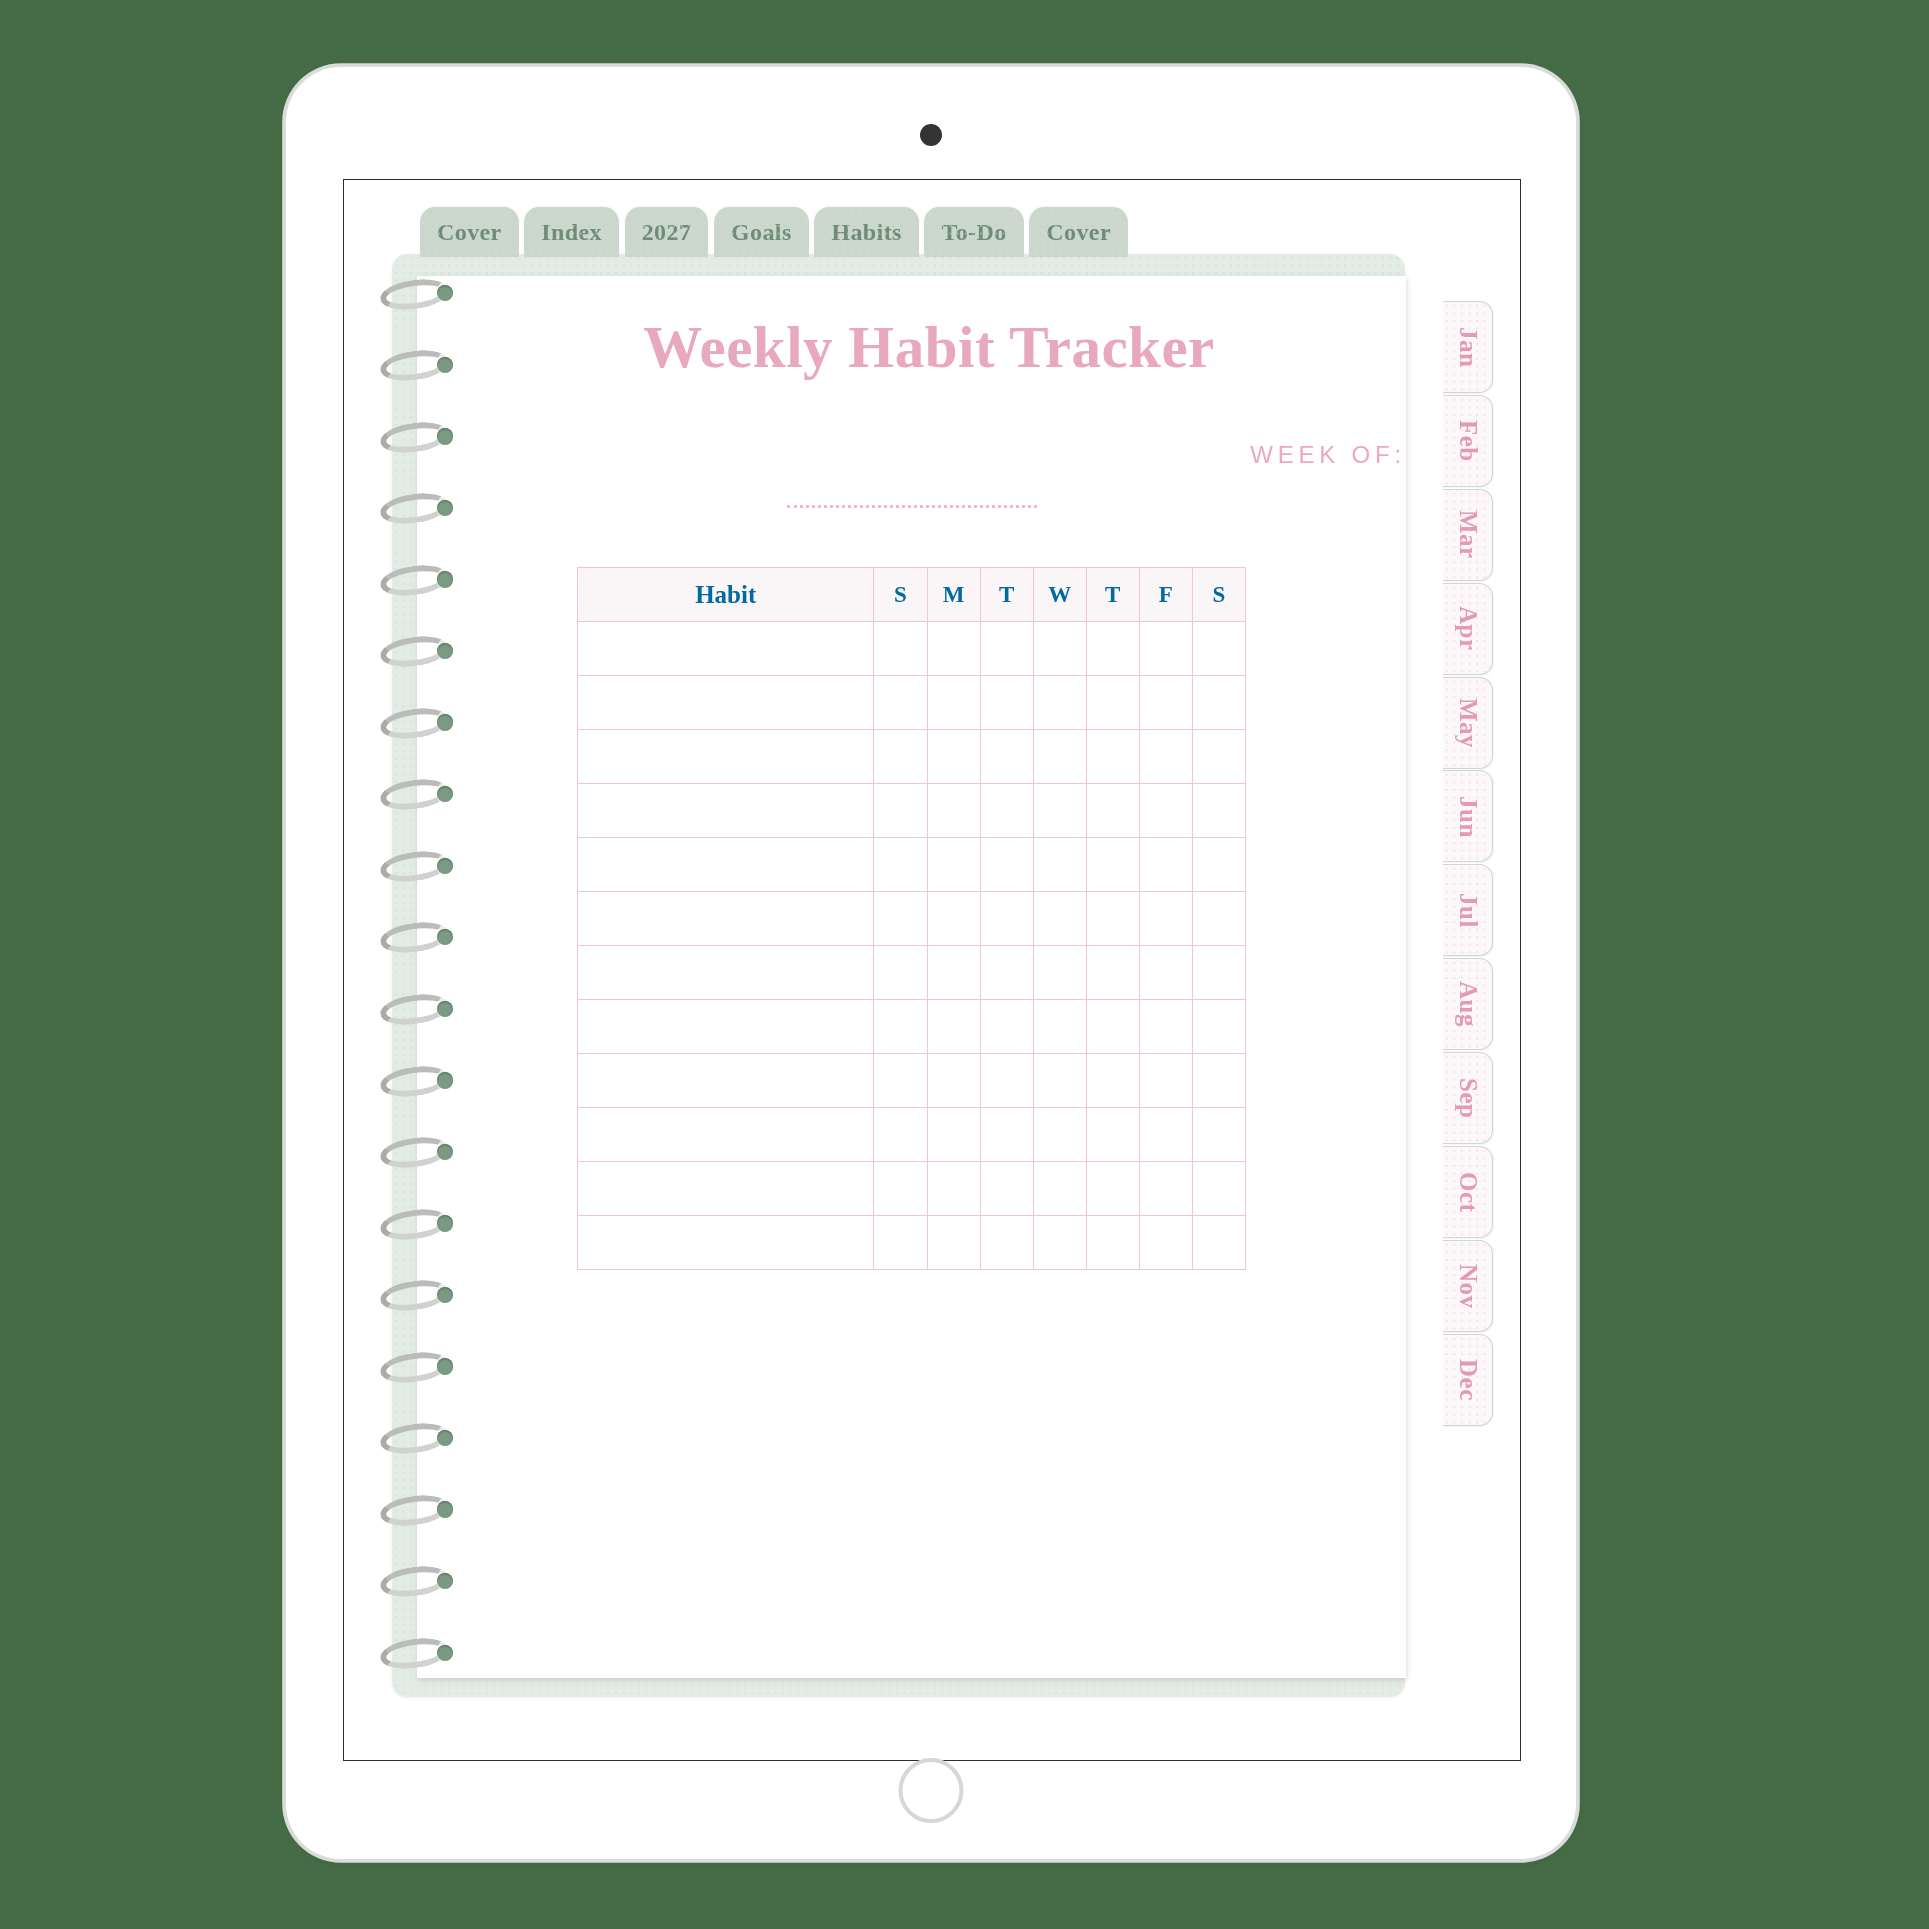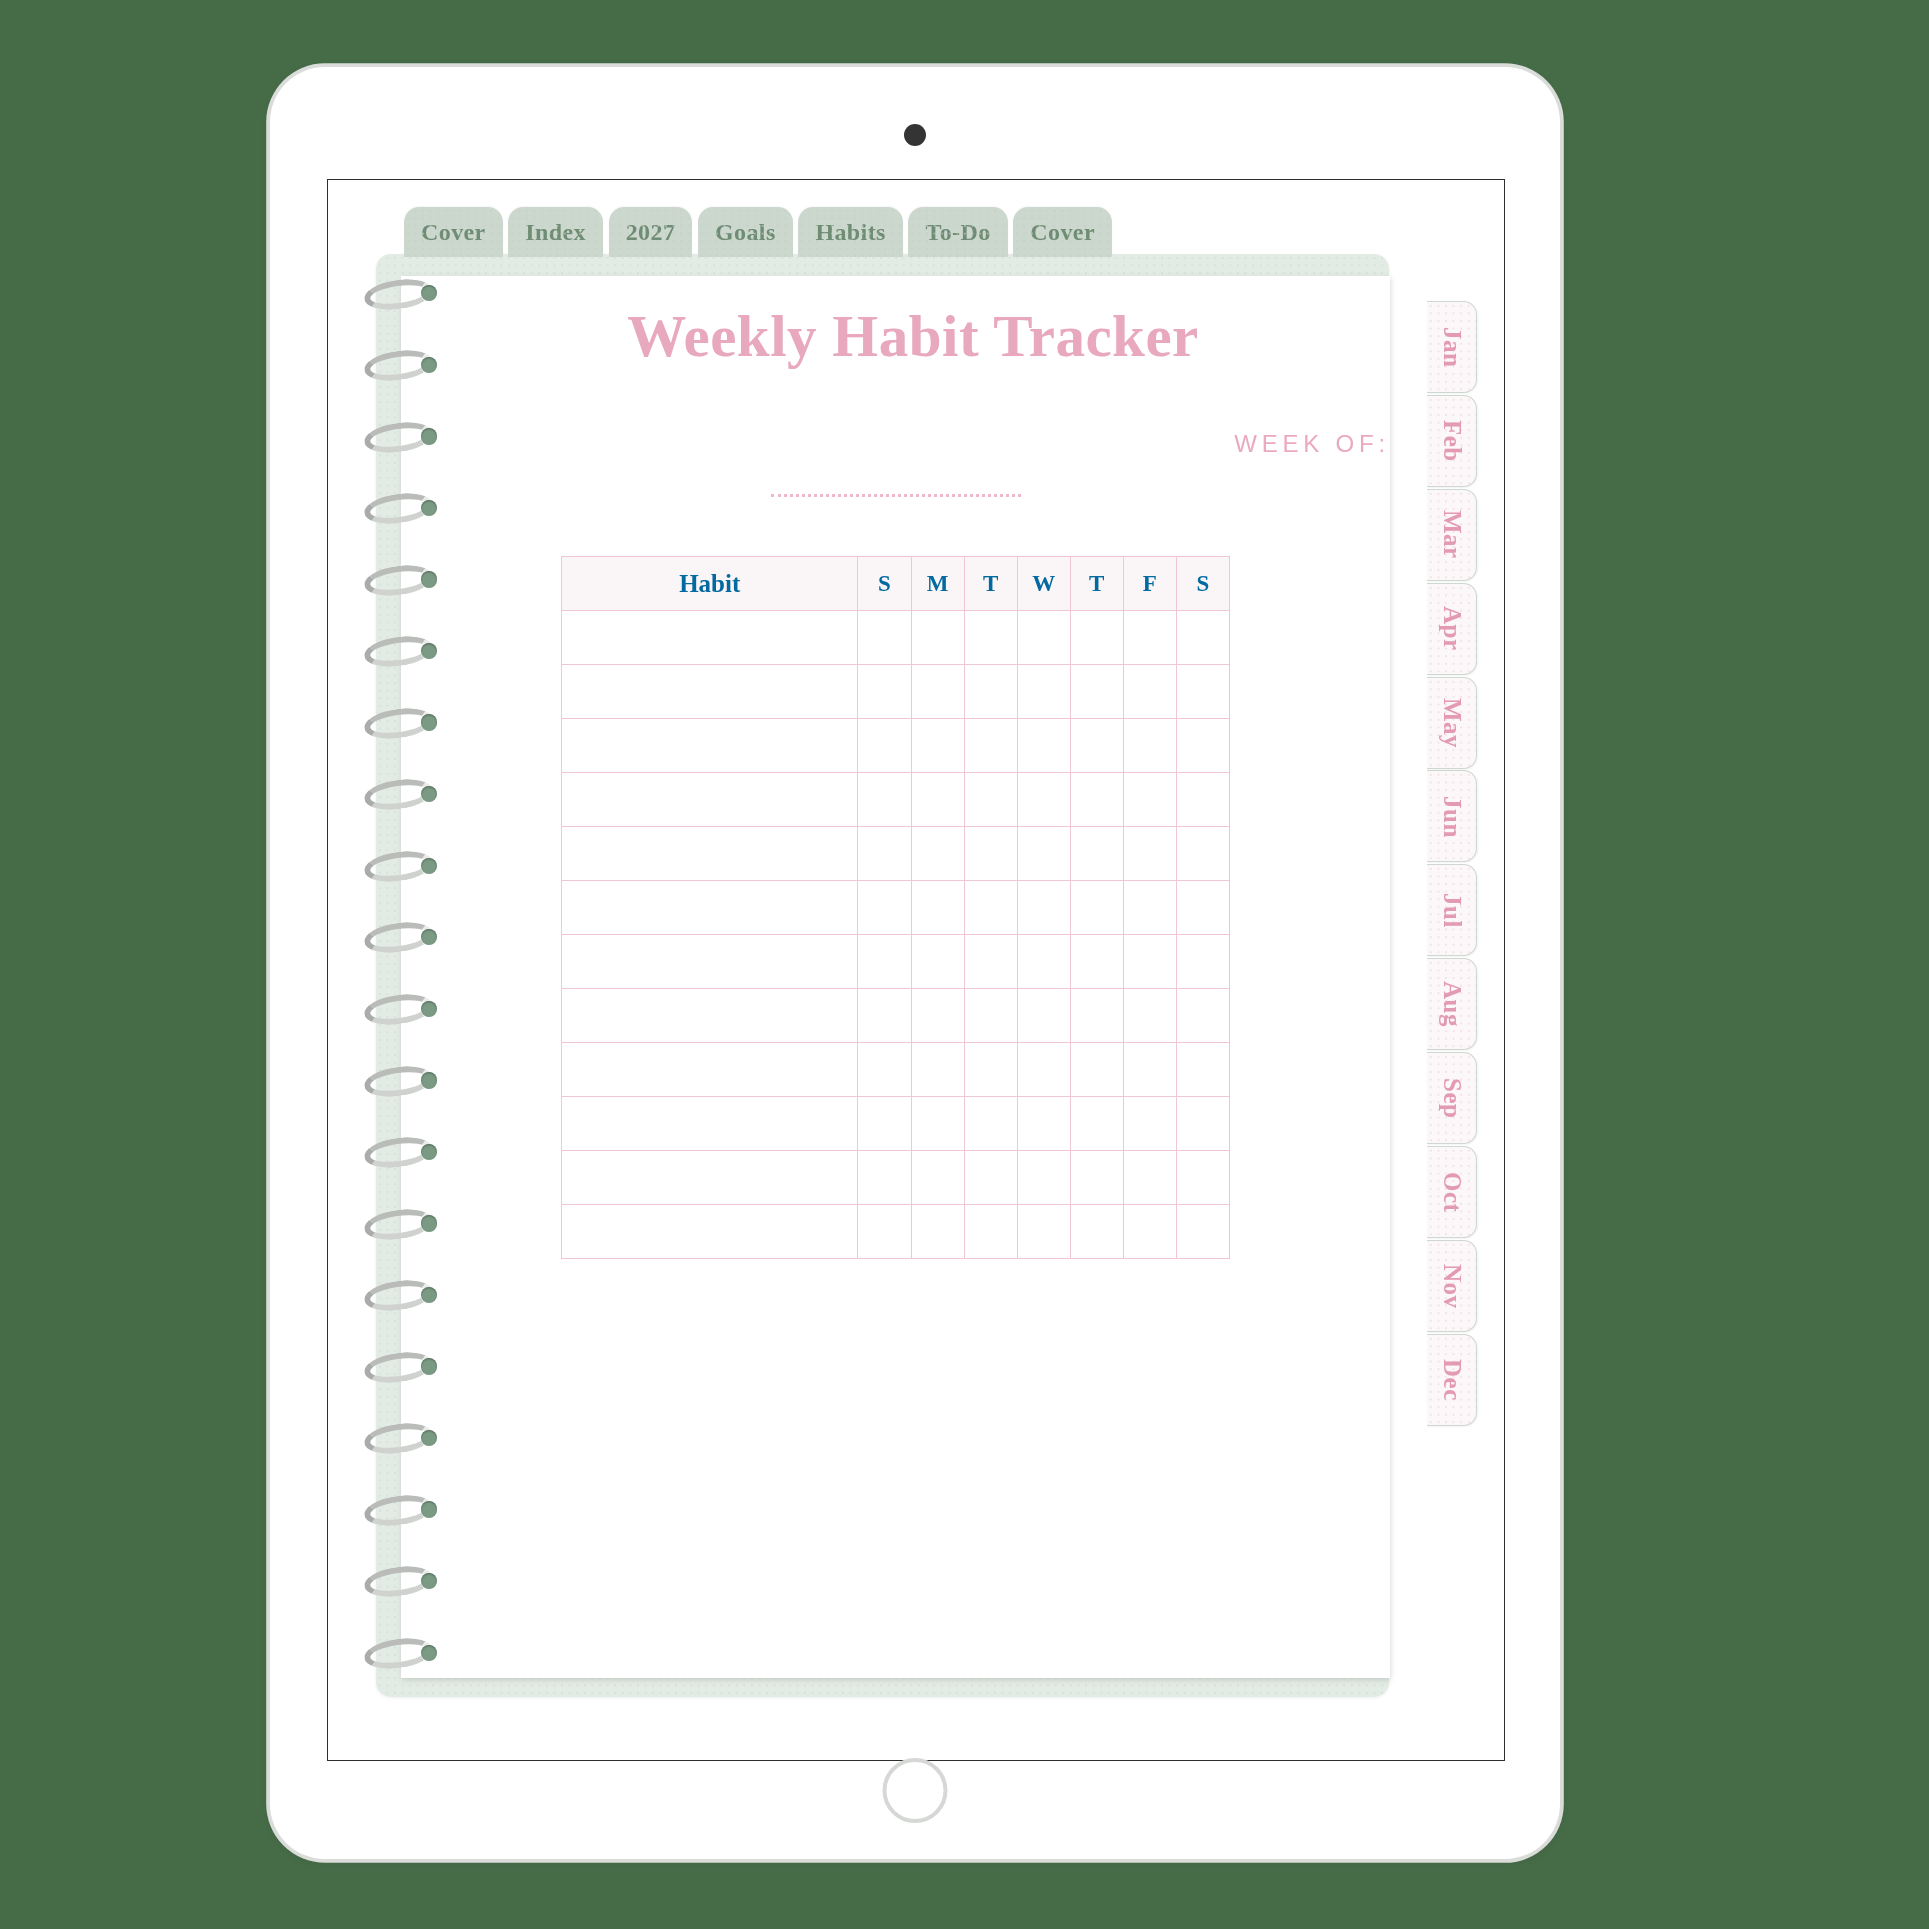--- a/index.html
+++ b/index.html
@@ -12,21 +12,21 @@
 
   body {
     background: #466b47;
     font-family: "Liberation Sans", sans-serif;
     position: relative;
   }
 
   
   .tablet {
     position: absolute;
-    left: 270px;
+    left: 286px;
     top: 67px;
     width: 1290px;
     height: 1792px;
     background: #ffffff;
     border-radius: 55px;
     box-shadow: 0 0 0 3.8px #d9dcd9, 0 1.9px 9.6px rgba(0,0,0,0.10);
   }
 
   .camera-dot {
     position: absolute;
@@ -177,21 +177,21 @@
     top: 96px;
     width: 989px;
     height: 1402px;
     background: #ffffff;
     box-shadow: 1px 1.9px 5.7px rgba(0,0,0,0.13);
     z-index: 4;
   }
 
   .page-title {
     text-align: center;
-    margin-top: 26px;
+    margin-top: 37px;
     font-family: "Liberation Serif", serif;
     font-weight: bold;
     font-size: 59px;
     color: #e8a8bd;
     letter-spacing: 0.5px;
     padding-left: 35px;
   }
 
   .week-of {
     text-align: right;

